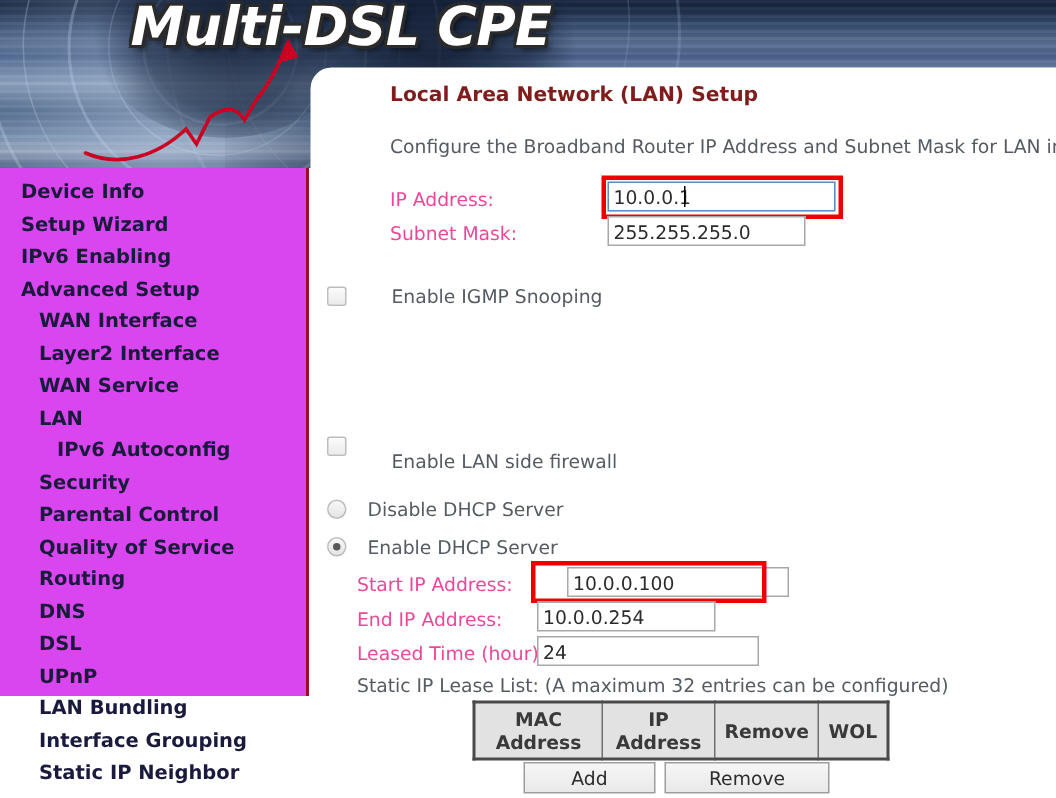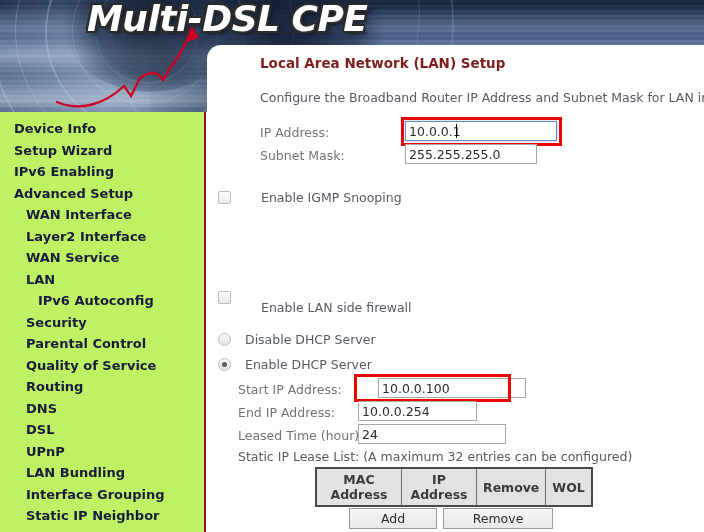--- a/index.html
+++ b/index.html
@@ -103,22 +103,22 @@
       3px 3px 4px rgba(0,0,0,0.55);
     white-space: nowrap;
   }
   #arrow-svg { position:absolute; left:0; top:0; }
 
   
   #sidebar {
     position: absolute;
     left: 0; top: 112px;
     width: 206px;
-    height: 420px;
-    background: #bef264;
+    height: 352px;
+    background: #d946ef;
     border-right: 2px solid #9b0b2b;
     box-sizing: border-box;
   }
   .nav-item {
     font-family: "DejaVu Sans", sans-serif;
     font-size: 13px;
     font-weight: bold;
     color: #1a1a3c;
     line-height: 21.5px;
     white-space: nowrap;
@@ -149,21 +149,21 @@
     position: absolute;
     left: 53px; top: 45px;
     font-size: 12.5px;
     color: #555b63;
     white-space: nowrap;
   }
 
   .field-label {
     position: absolute;
     font-size: 12.5px;
-    color: #737373;
+    color: #ec4899;
     white-space: nowrap;
   }
   .txt-input {
     position: absolute;
     box-sizing: border-box;
     height: 20px;
     border: 1px solid #a8a8a8;
     background: #ffffff;
     font-family: "DejaVu Sans", sans-serif;
     font-size: 12.5px;

